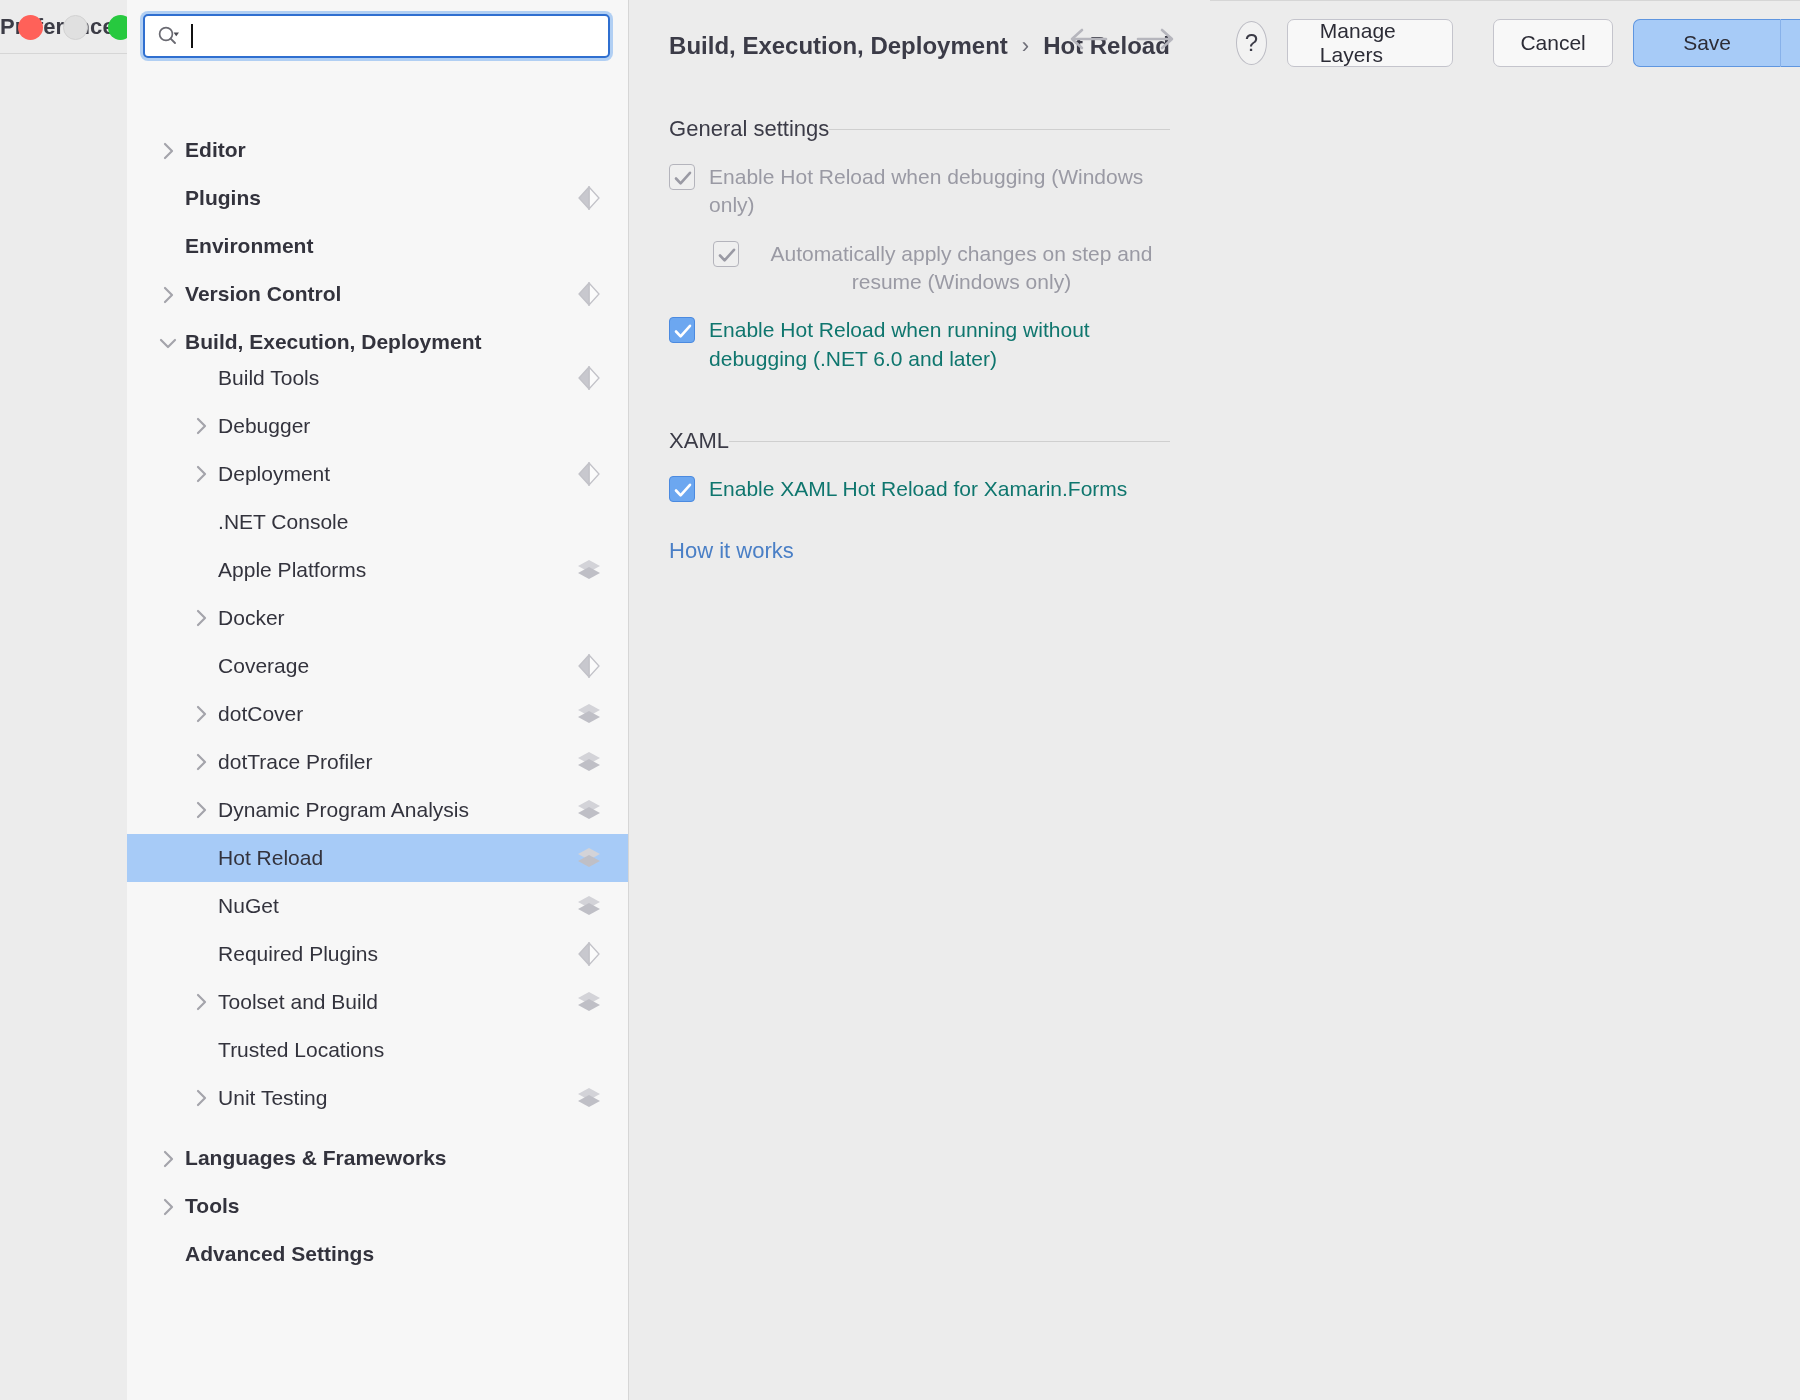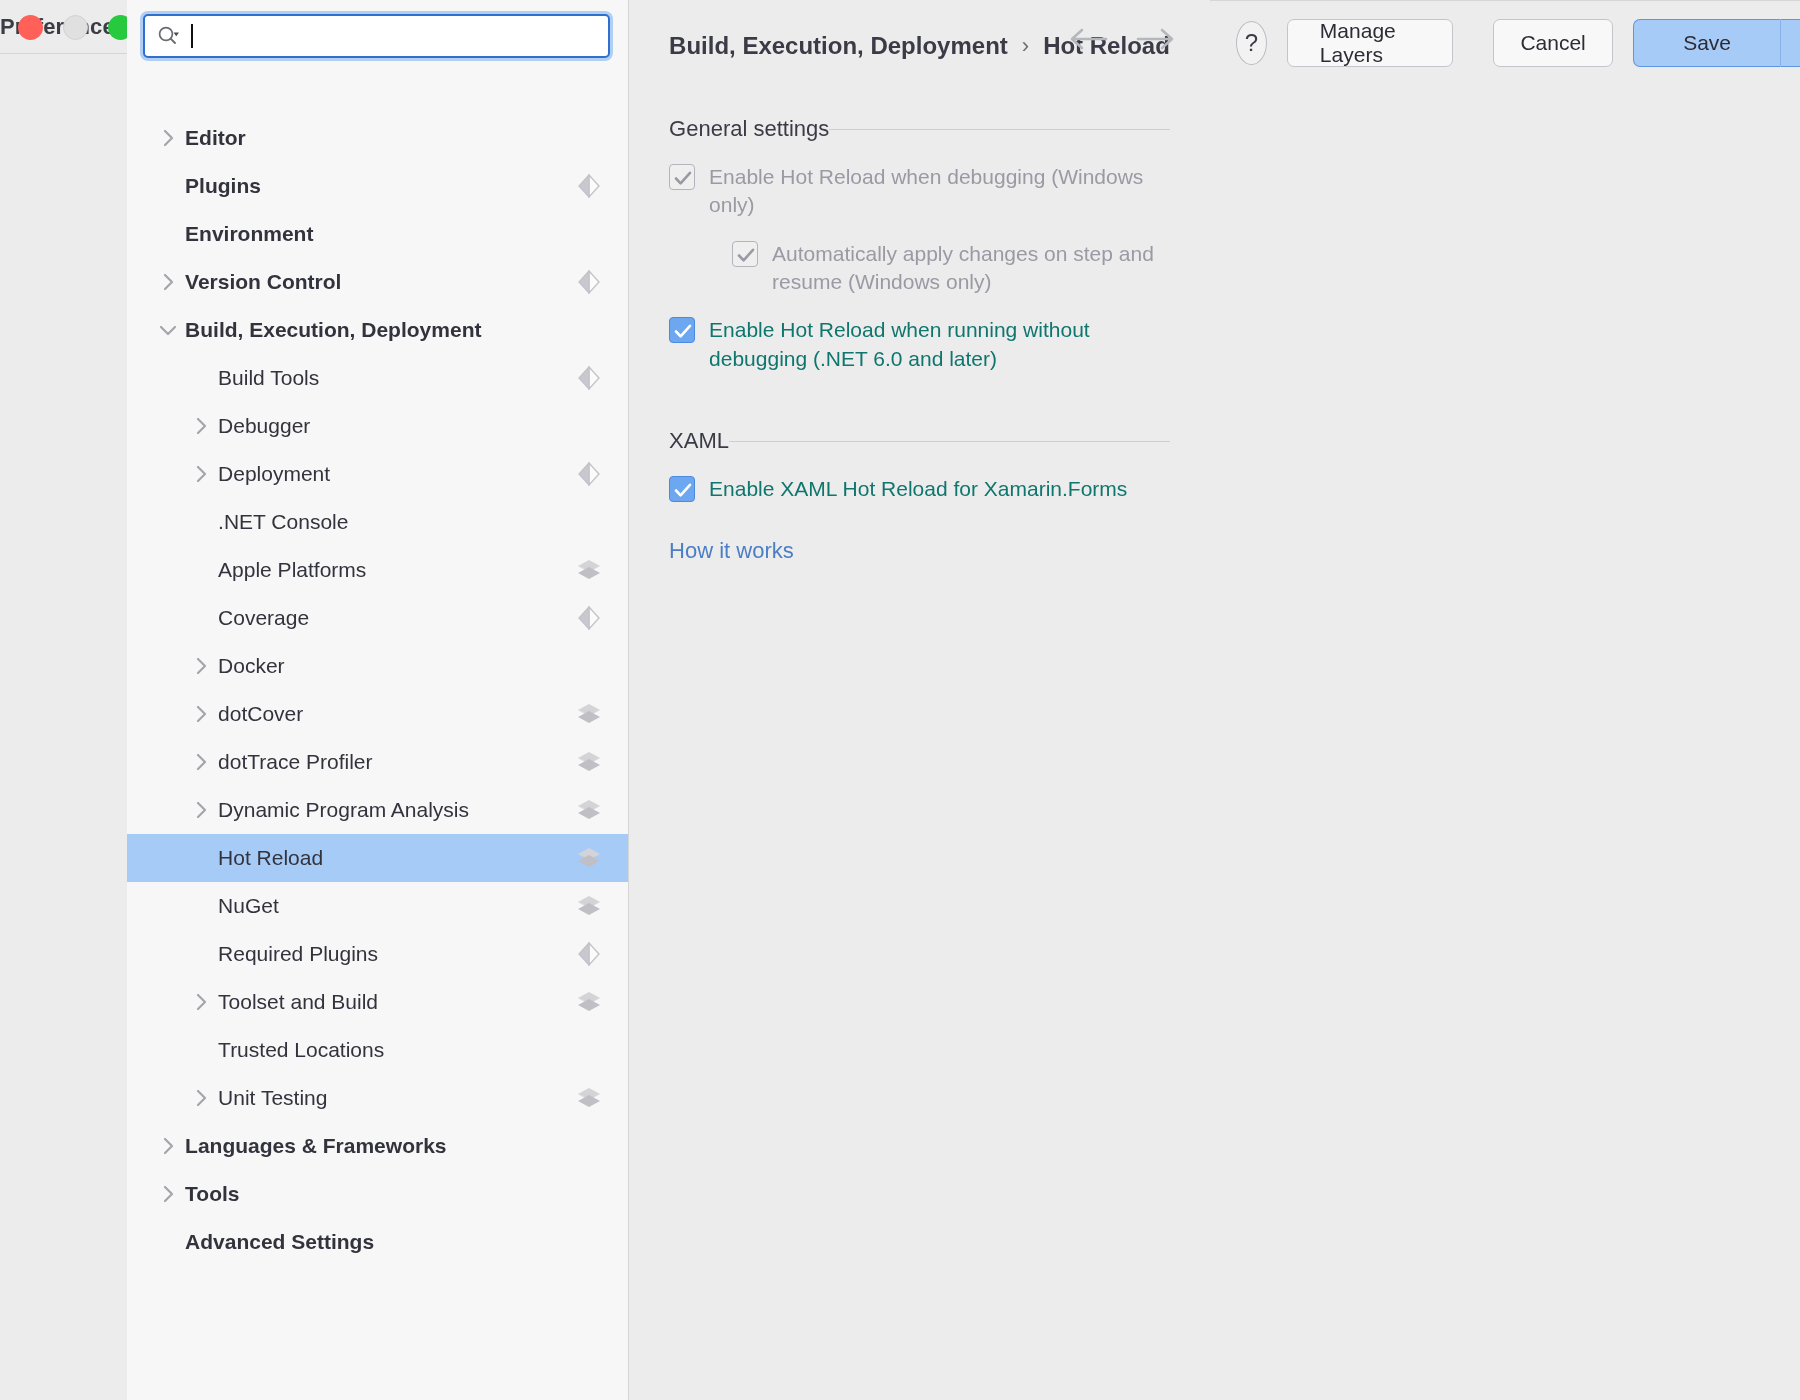--- a/index.html
+++ b/index.html
@@ -94,21 +94,21 @@
   .chev {
     width:34px; flex:0 0 34px;
     display:flex; align-items:center; justify-content:center;
     color:#a4a4ab;
   }
   .chev svg { display:block; }
   .lbl {
     font-size:21px; color:#33333d; white-space:nowrap;
     flex:1 1 auto;
   }
-  .row.lvl0 { padding-left:24px; }
+  .row.lvl0 { padding-left:24px;align-items:flex-end; }
   .row.lvl1 { padding-left:57px; }
   .row.lvl0 > .lbl, .row.lvl0 > .chev + .lbl { font-weight:bold; }
   .row.lvl0.bold .lbl { font-weight:bold; }
   .row.lvl1 .lbl { font-weight:normal; }
   .nochev { width:34px; flex:0 0 34px; }
   .badge { width:26px; flex:0 0 26px; display:flex; align-items:center; justify-content:center; }
   .badge svg { display:block; }
 
   
   .content {
@@ -132,21 +132,21 @@
   .navarrows svg { display:block; }
 
   .sec-head {
     display:flex; align-items:center; gap:0;
     margin-top:46px; margin-bottom:10px;
   }
   .sec-title { font-size:22px; color:#3b3b47; white-space:nowrap; }
   .sec-line { flex:1 1 auto; height:1px; background:#cfcfcf; }
 
   .opt { display:flex; align-items:flex-start; gap:14px; padding:9px 0; }
-  .opt.indent { margin-left:63px; }
+  .opt.indent { margin-left:44px;text-align:center; }
   .opt .txt { font-size:21px; color:#0f766e; line-height:1.35; padding-top:2px; }
   .opt.disabled .txt { color:#9a9aa4; }
 
   .cb { width:26px; height:26px; flex:0 0 26px; border-radius:4px; position:relative; margin-top:3px; }
   .cb.on  { background:#6ca7f0; border:1px solid #4b8ae0; }
   .cb.off { background:#efefef; border:1px solid #b4b4bc; }
   .cb svg { position:absolute; left:0; top:0; }
 
   .link {
     display:inline-block; margin-top:26px;
@@ -316,37 +316,37 @@
             <span class="nochev"></span>
             <span class="lbl">Apple Platforms</span>
             <span class="badge">
               <svg width="26" height="24" viewBox="0 0 26 24">
                 <path d="M13 2 L24 8 L13 14 L2 8 Z" fill="#d3d3d8"></path>
                 <path d="M13 9 L24 15 L13 21 L2 15 Z" fill="#bfbfc6"></path>
               </svg>
             </span>
           </div>
           <div class="row lvl1">
+            <span class="chev">
+              <svg width="22" height="22" viewBox="0 0 22 22">
+                <path d="M8 4 L15 11 L8 18" fill="none" stroke="#a4a4ab" stroke-width="2.2" stroke-linecap="round" stroke-linejoin="round"></path>
+              </svg>
+            </span>
+            <span class="lbl">Docker</span>
+            <span class="badge"></span>
+          </div>
+          <div class="row lvl1">
             <span class="nochev"></span>
             <span class="lbl">Coverage</span>
             <span class="badge">
               <svg width="22" height="24" viewBox="0 0 22 24">
                 <path d="M11 1 L21 12 L11 23 Z" fill="#fbfbfb" stroke="#c2c2c8" stroke-width="1.3"></path>
                 <path d="M11 1 L1 12 L11 23 Z" fill="#c8c8ce" stroke="#c2c2c8" stroke-width="1.3"></path>
               </svg>
             </span>
-          </div>
-          <div class="row lvl1">
-            <span class="chev">
-              <svg width="22" height="22" viewBox="0 0 22 22">
-                <path d="M8 4 L15 11 L8 18" fill="none" stroke="#a4a4ab" stroke-width="2.2" stroke-linecap="round" stroke-linejoin="round"></path>
-              </svg>
-            </span>
-            <span class="lbl">Docker</span>
-            <span class="badge"></span>
           </div>
           <div class="row lvl1">
             <span class="chev">
               <svg width="22" height="22" viewBox="0 0 22 22">
                 <path d="M8 4 L15 11 L8 18" fill="none" stroke="#a4a4ab" stroke-width="2.2" stroke-linecap="round" stroke-linejoin="round"></path>
               </svg>
             </span>
             <span class="lbl">dotCover</span>
             <span class="badge">
               <svg width="26" height="24" viewBox="0 0 26 24">

